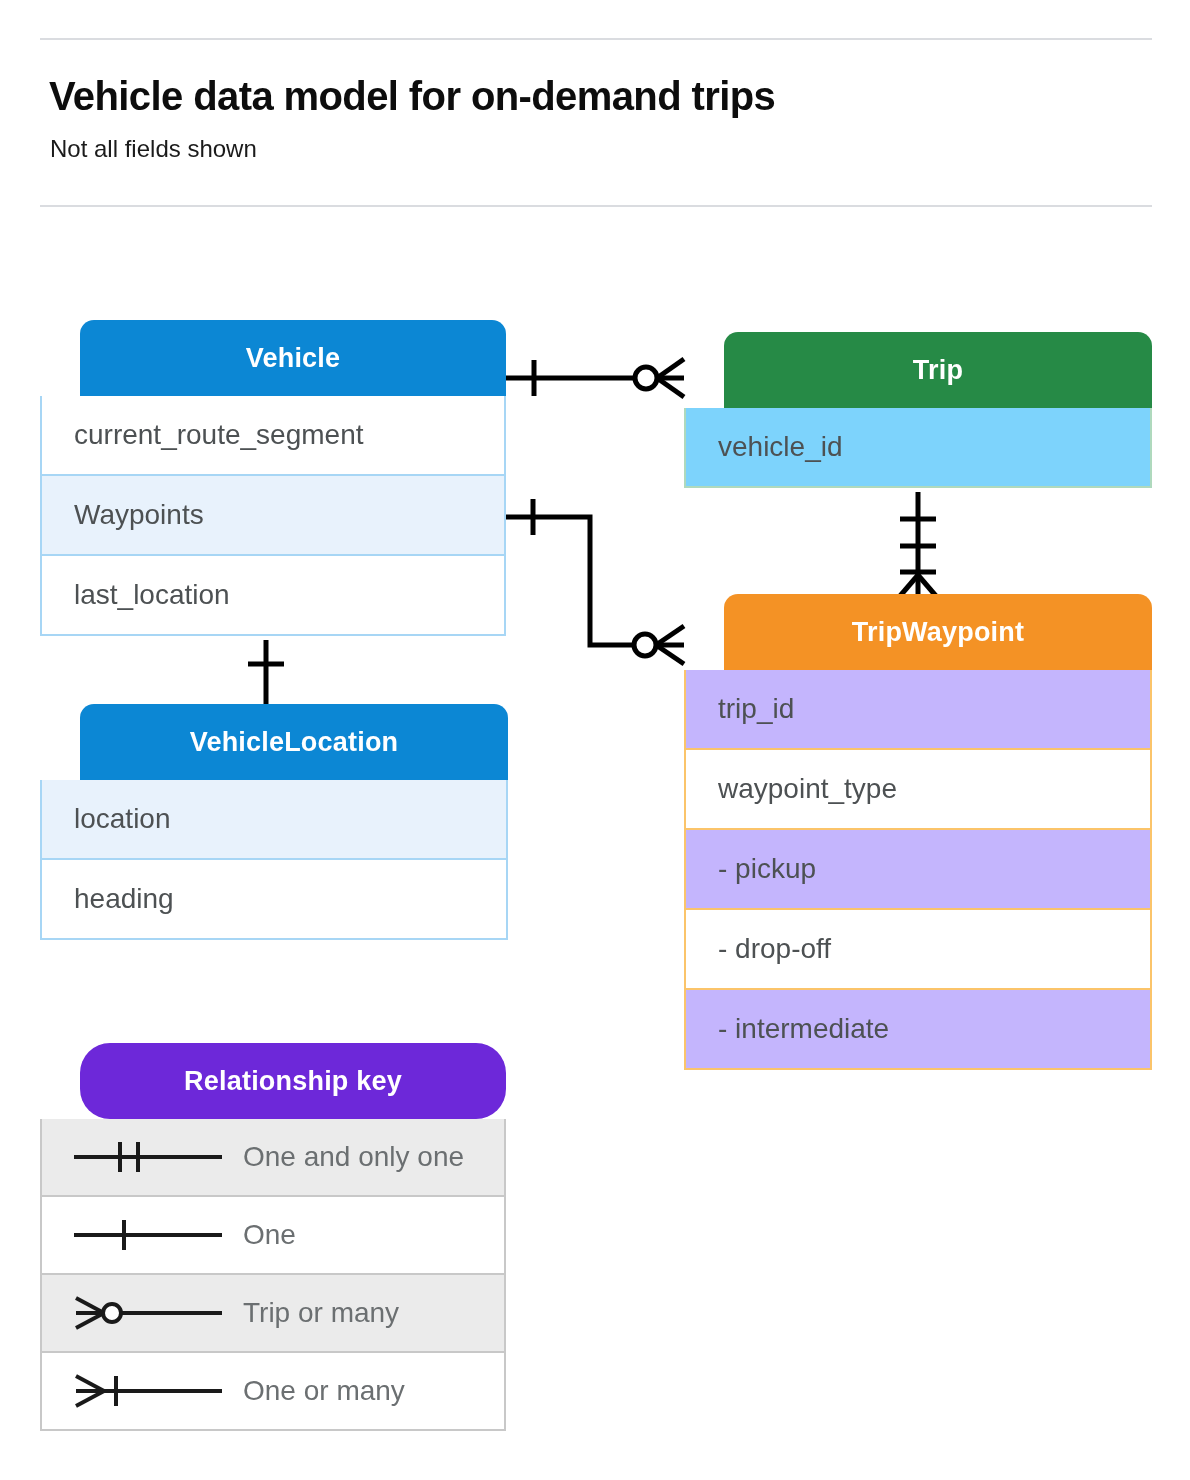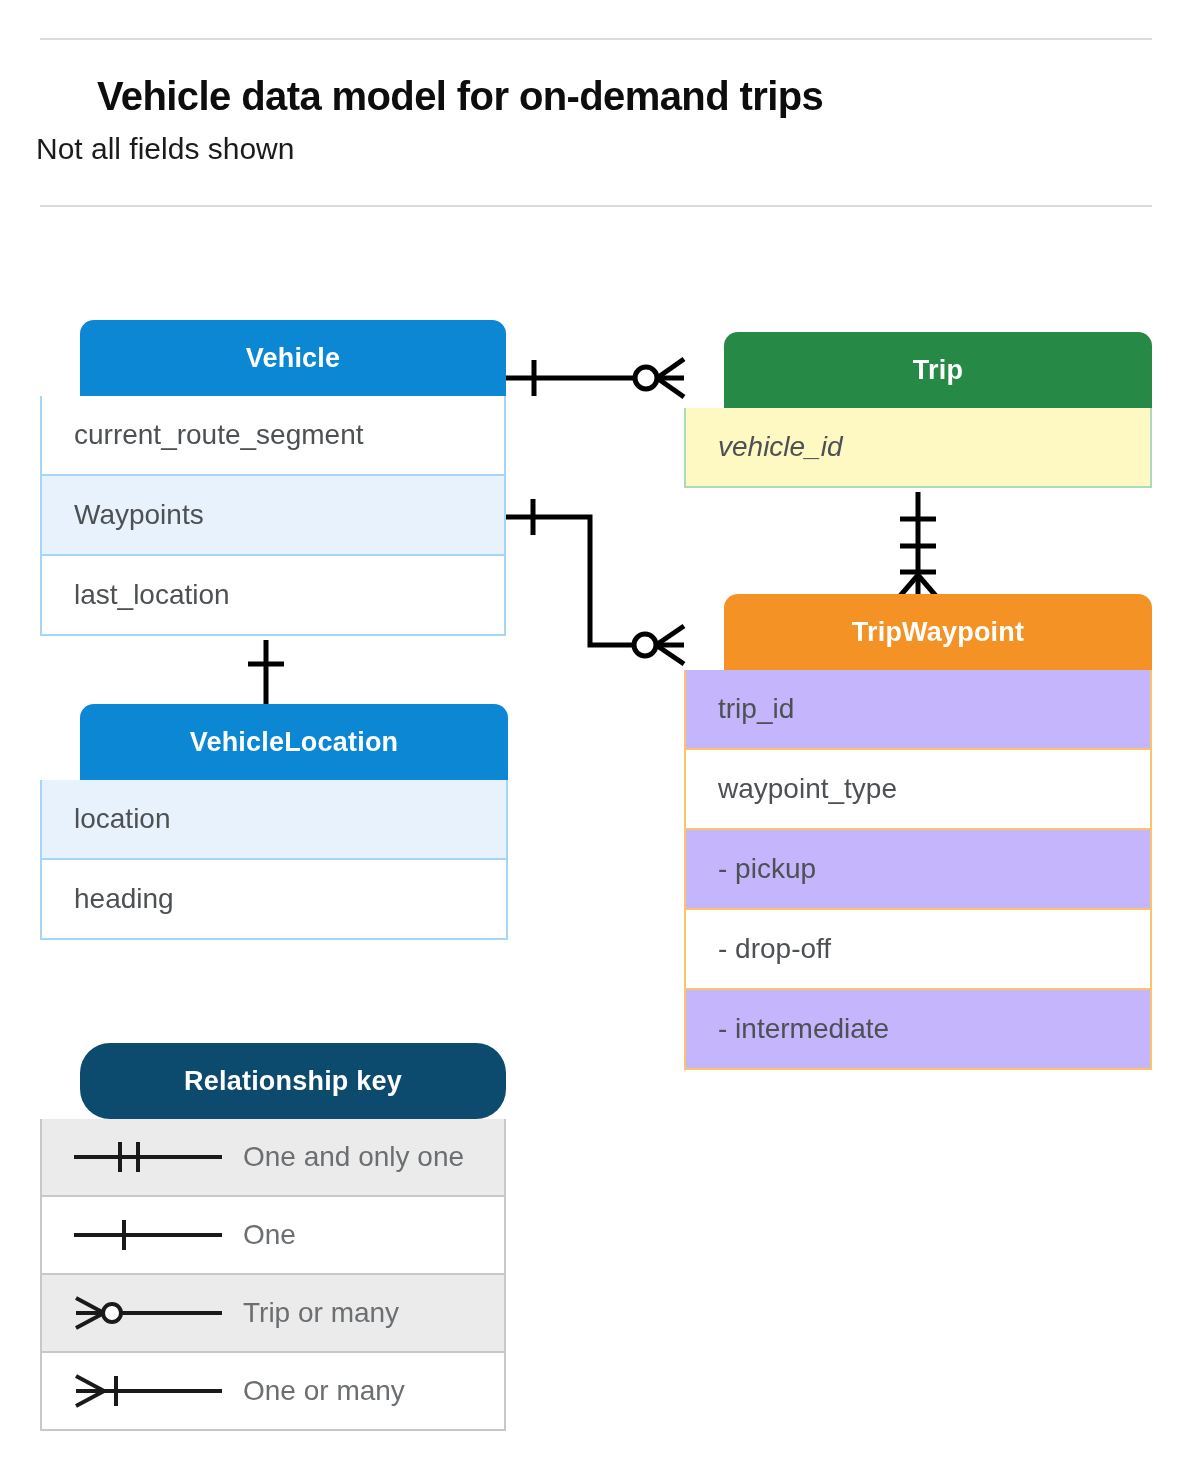--- a/index.html
+++ b/index.html
@@ -30,27 +30,26 @@
   .page-title {
     position: absolute;
     left: 49px;
     top: 72px;
     font-size: 40px;
     font-weight: bold;
     color: #0d0d0d;
     letter-spacing: -0.6px;
     line-height: 48px;
     white-space: nowrap;
-    margin-left: 48px;
   }
   .page-subtitle {
     position: absolute;
-    left: 36px;
+    left: 50px;
     top: 134px;
-    font-size: 30px;
+    font-size: 24px;
     font-weight: normal;
     color: #1b1b1b;
     line-height: 30px;
     white-space: nowrap;
   }
 
   
   .entity {
     position: absolute;
   }
@@ -80,29 +79,29 @@
   }
 
   
   .theme-blue .entity-header { background: #0c87d4; }
   .theme-blue .entity-row { border-color: #a7d6f5; background: #ffffff; }
   .theme-blue .entity-row.alt { background: #e8f2fc; }
 
   
   .theme-green .entity-header { background: #268a46; }
   .theme-green .entity-row { border-color: #afd9bd; background: #ffffff; }
-  .theme-green .entity-row.alt { background: #fef9c3; font-style: italic; }
+  .theme-green .entity-row.alt { background: #7dd3fc; }
 
   
   .theme-orange .entity-header { background: #f49225; }
   .theme-orange .entity-row { border-color: #fbc46a; background: #ffffff; }
   .theme-orange .entity-row.alt { background: #c4b5fd; }
 
   
-  .theme-gray .entity-header { background: #0c4a6e; border-radius: 30px; }
+  .theme-gray .entity-header { background: #6d28d9; border-radius: 30px; }
   .theme-gray .entity-row {
     border-color: #c8c8c8;
     background: #ffffff;
     padding-left: 11px;
     height: 78px;
   }
   .theme-gray .entity-row.alt { background: #ebebeb; }
 
   .legend-symbol {
     width: 190px;

